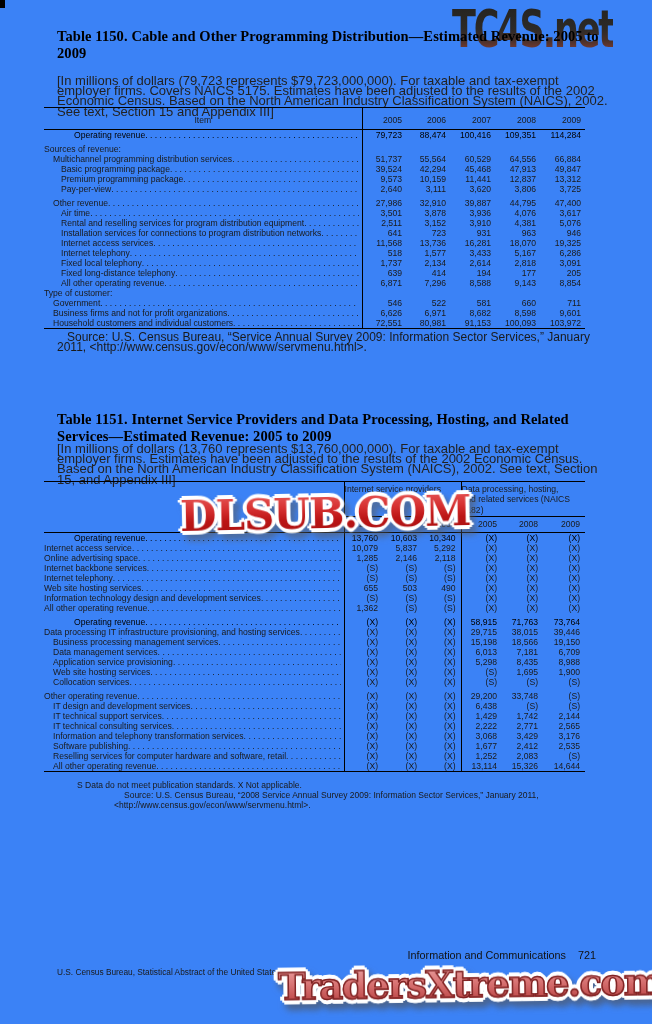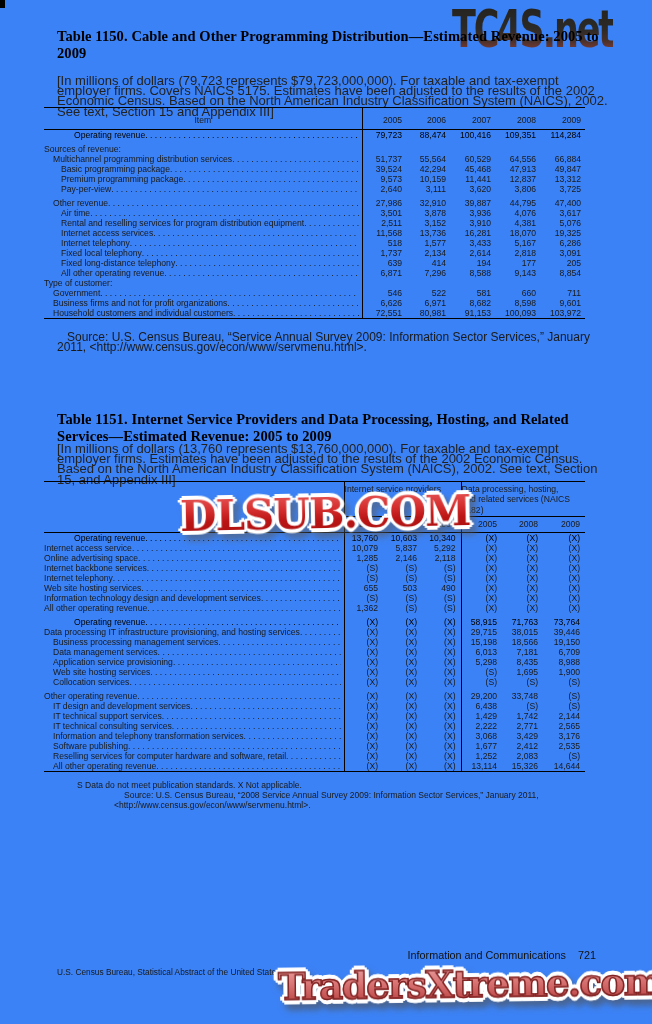--- a/index.html
+++ b/index.html
@@ -228,20 +228,31 @@
             <span class="dots"></span>
           </td>
           <td class="val c0">2,511</td>
           <td class="val c1">3,152</td>
           <td class="val c2">3,910</td>
           <td class="val c3">4,381</td>
           <td class="val c4">5,076</td>
         </tr>
         <tr>
           <td class="stub ind2">
+            <span class="lbl">Installation services for connections to program distribution networks</span>
+            <span class="dots"></span>
+          </td>
+          <td class="val c0">641</td>
+          <td class="val c1">723</td>
+          <td class="val c2">931</td>
+          <td class="val c3">963</td>
+          <td class="val c4">946</td>
+        </tr>
+        <tr>
+          <td class="stub ind2">
             <span class="lbl">Internet access services</span>
             <span class="dots"></span>
           </td>
           <td class="val c0">11,568</td>
           <td class="val c1">13,736</td>
           <td class="val c2">16,281</td>
           <td class="val c3">18,070</td>
           <td class="val c4">19,325</td>
         </tr>
         <tr>

